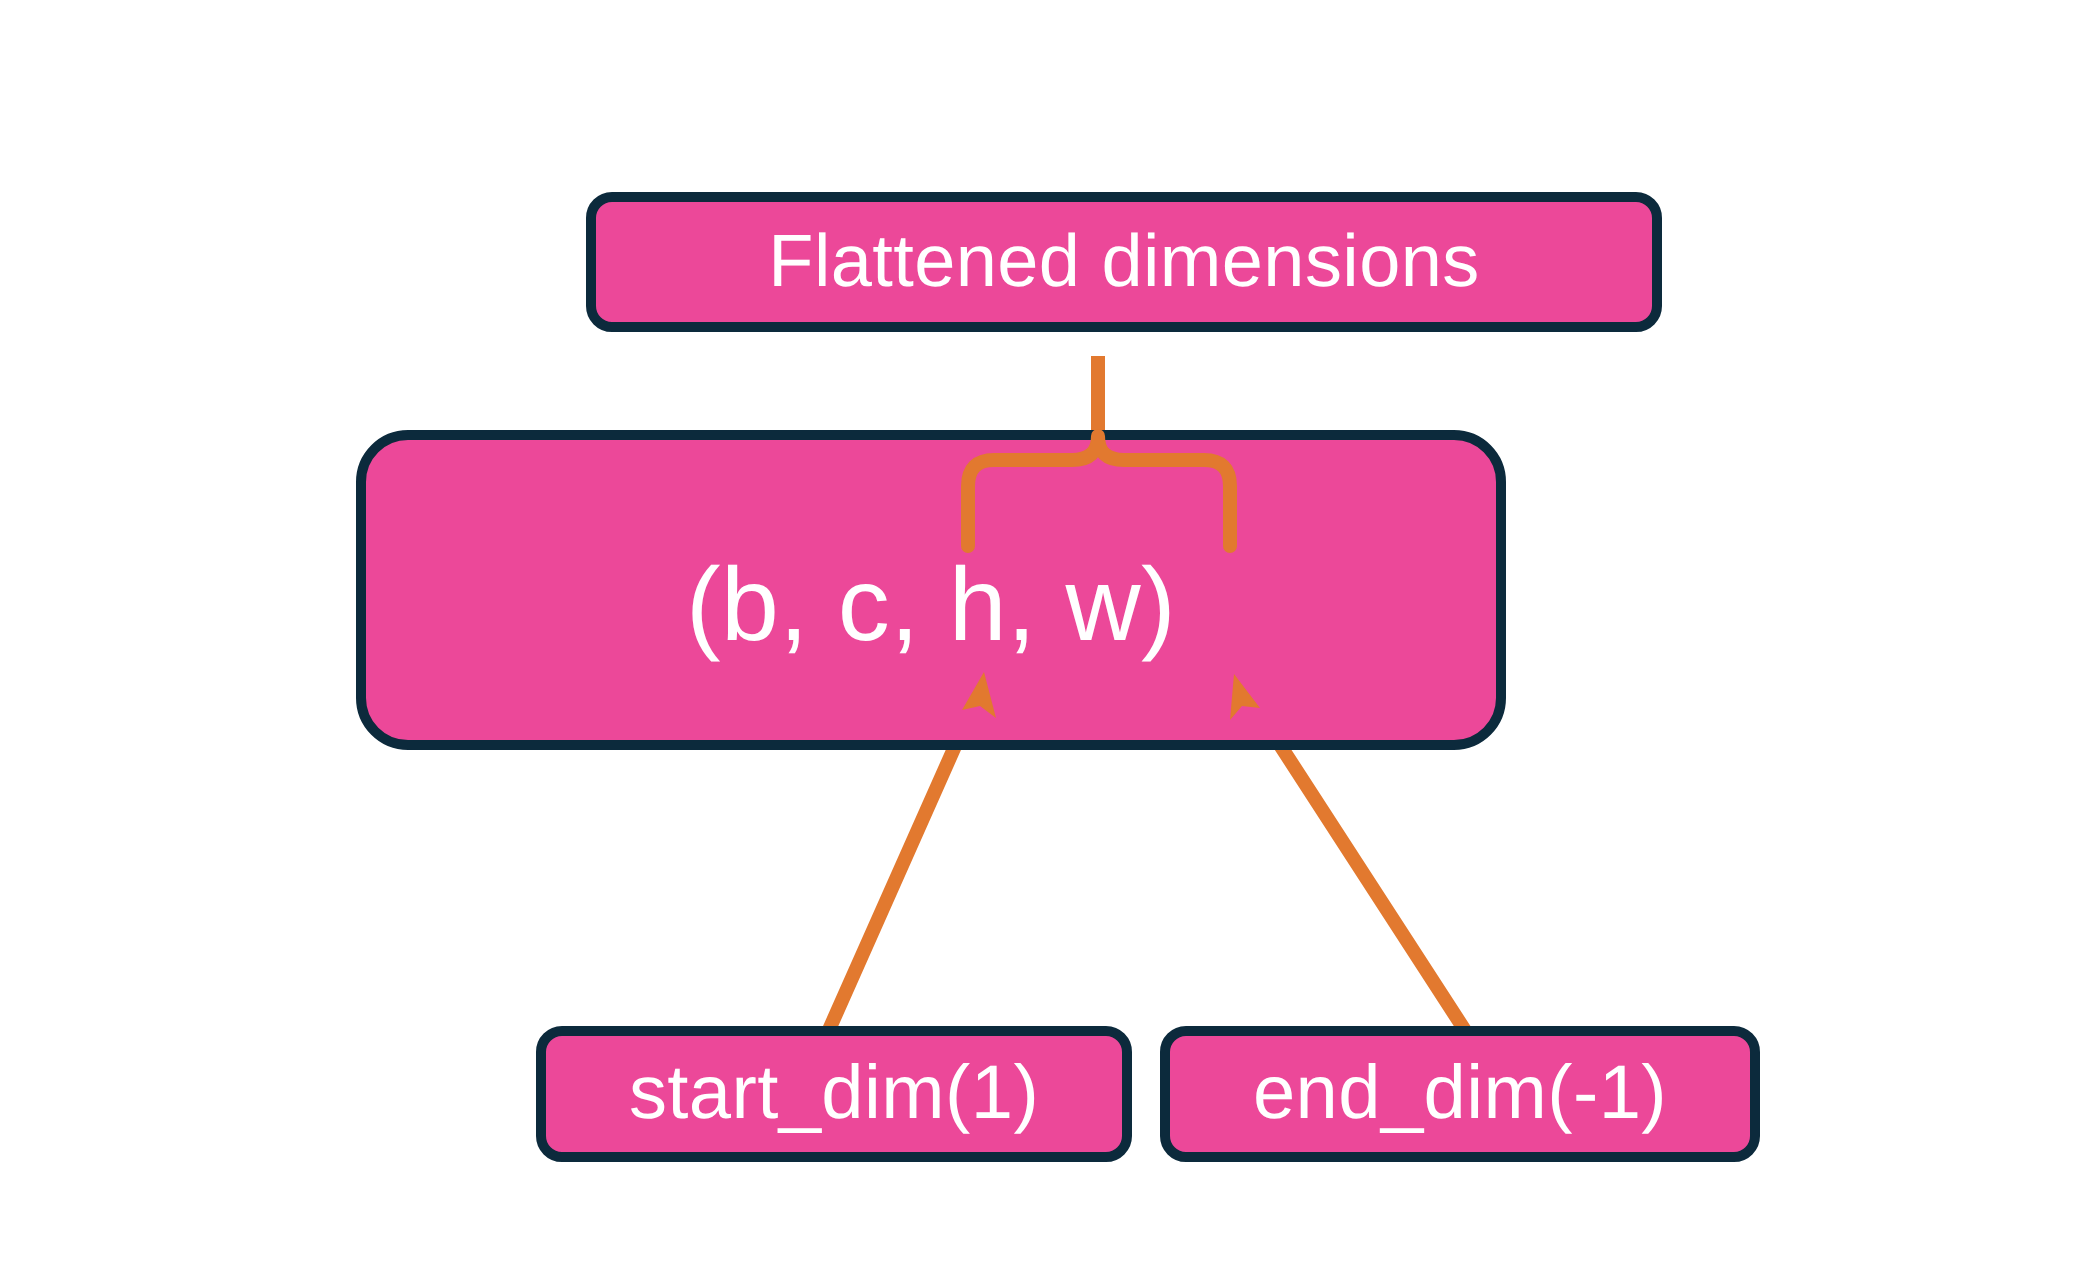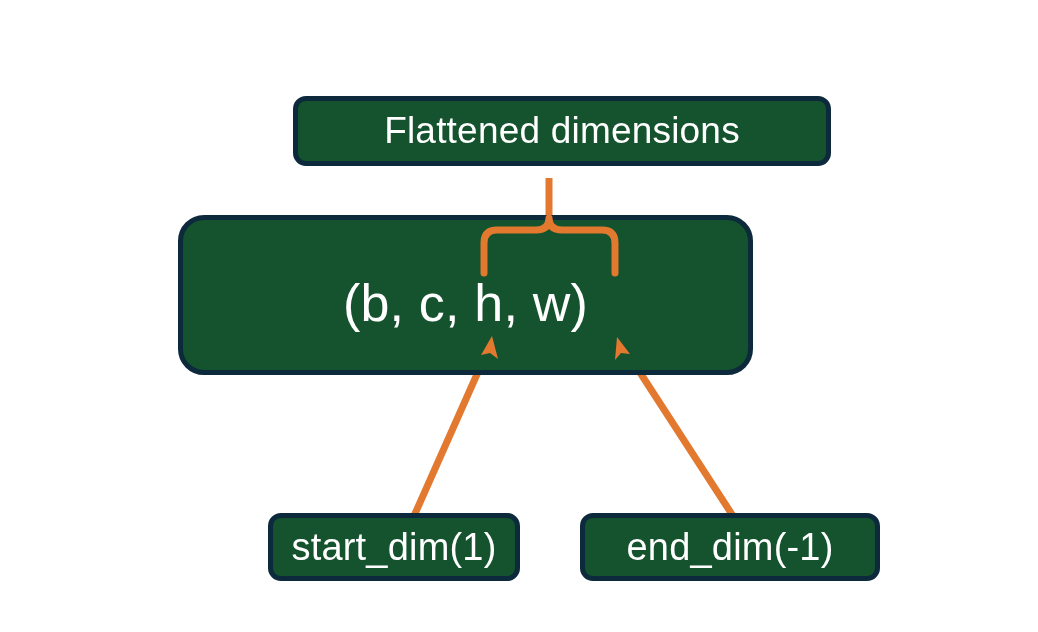--- a/index.html
+++ b/index.html
@@ -13,21 +13,21 @@
   #canvas {
     position: relative;
     width: 1038px;
     height: 632px;
     background: #ffffff;
     overflow: hidden;
   }
   .node {
     position: absolute;
     box-sizing: border-box;
-    background: #14532d;
+    background: #ec4899;
     border: 5px solid #0c2a3c;
     border-radius: 14px;
     display: flex;
     align-items: center;
     justify-content: center;
     color: #ffffff;
     font-weight: 400;
     letter-spacing: 0.2px;
     white-space: nowrap;
     user-select: none;
@@ -44,21 +44,21 @@
     left: 178px;
     top: 215px;
     width: 575px;
     height: 160px;
     font-size: 52px;
     border-radius: 26px;
   }
   #node-start-dim {
     left: 268px;
     top: 513px;
-    width: 252px;
+    width: 298px;
     height: 68px;
     font-size: 38px;
     border-radius: 13px;
   }
   #node-end-dim {
     left: 580px;
     top: 513px;
     width: 300px;
     height: 68px;
     font-size: 38px;

